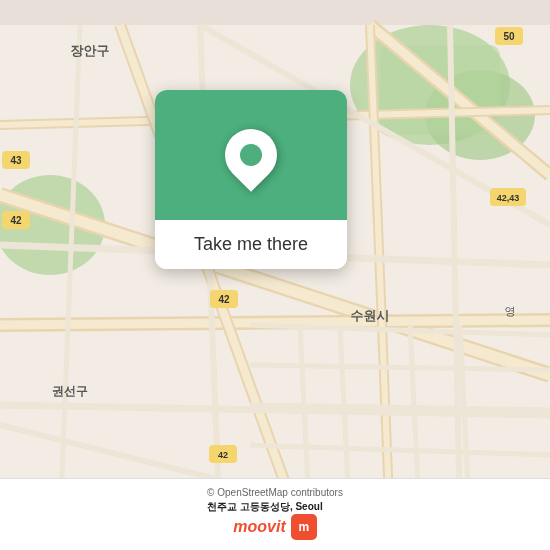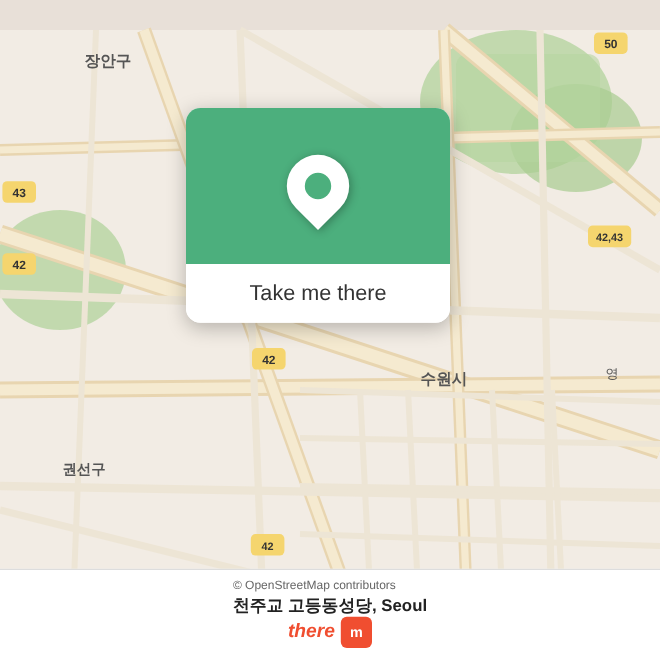--- a/index.html
+++ b/index.html
@@ -25,21 +25,21 @@
       position: absolute;
       top: 0; left: 0;
       width: 100%; height: 100%;
     }
 
     
     #location-card {
       position: absolute;
       top: 90px;
       left: 155px;
-      width: 220px;
+      width: 192px;
       background: white;
       border-radius: 12px;
       box-shadow: 0 4px 16px rgba(0,0,0,0.25);
       display: flex;
       flex-direction: column;
       align-items: center;
       overflow: hidden;
     }
 
     #card-map-area {
@@ -93,21 +93,21 @@
       display: flex;
       flex-direction: column;
     }
 
     #osm-credit {
       font-size: 10px;
       color: #666;
     }
 
     #place-name {
-      font-size: 14px;
+      font-size: 10px;
       font-weight: 600;
       color: #222;
       margin-top: 2px;
     }
 
     #moovit-logo {
       display: flex;
       align-items: center;
       gap: 5px;
     }
@@ -212,21 +212,21 @@
     </div>
     <button id="take-me-there-btn">Take me there</button>
   </div>
 
   <div id="bottom-bar">
     <div id="bottom-left">
       <span id="osm-credit">© OpenStreetMap contributors</span>
       <span id="place-name">천주교 고등동성당, Seoul</span>
     </div>
     <div id="moovit-logo">
-      <span id="moovit-text">there</span>
+      <span id="moovit-text">moovit</span>
       <div id="moovit-icon">m</div>
     </div>
   </div>
 </div>
 
 <style>
   #take-me-there-btn {
     padding: 14px 20px;
     font-size: 18px;
     font-weight: 500;

